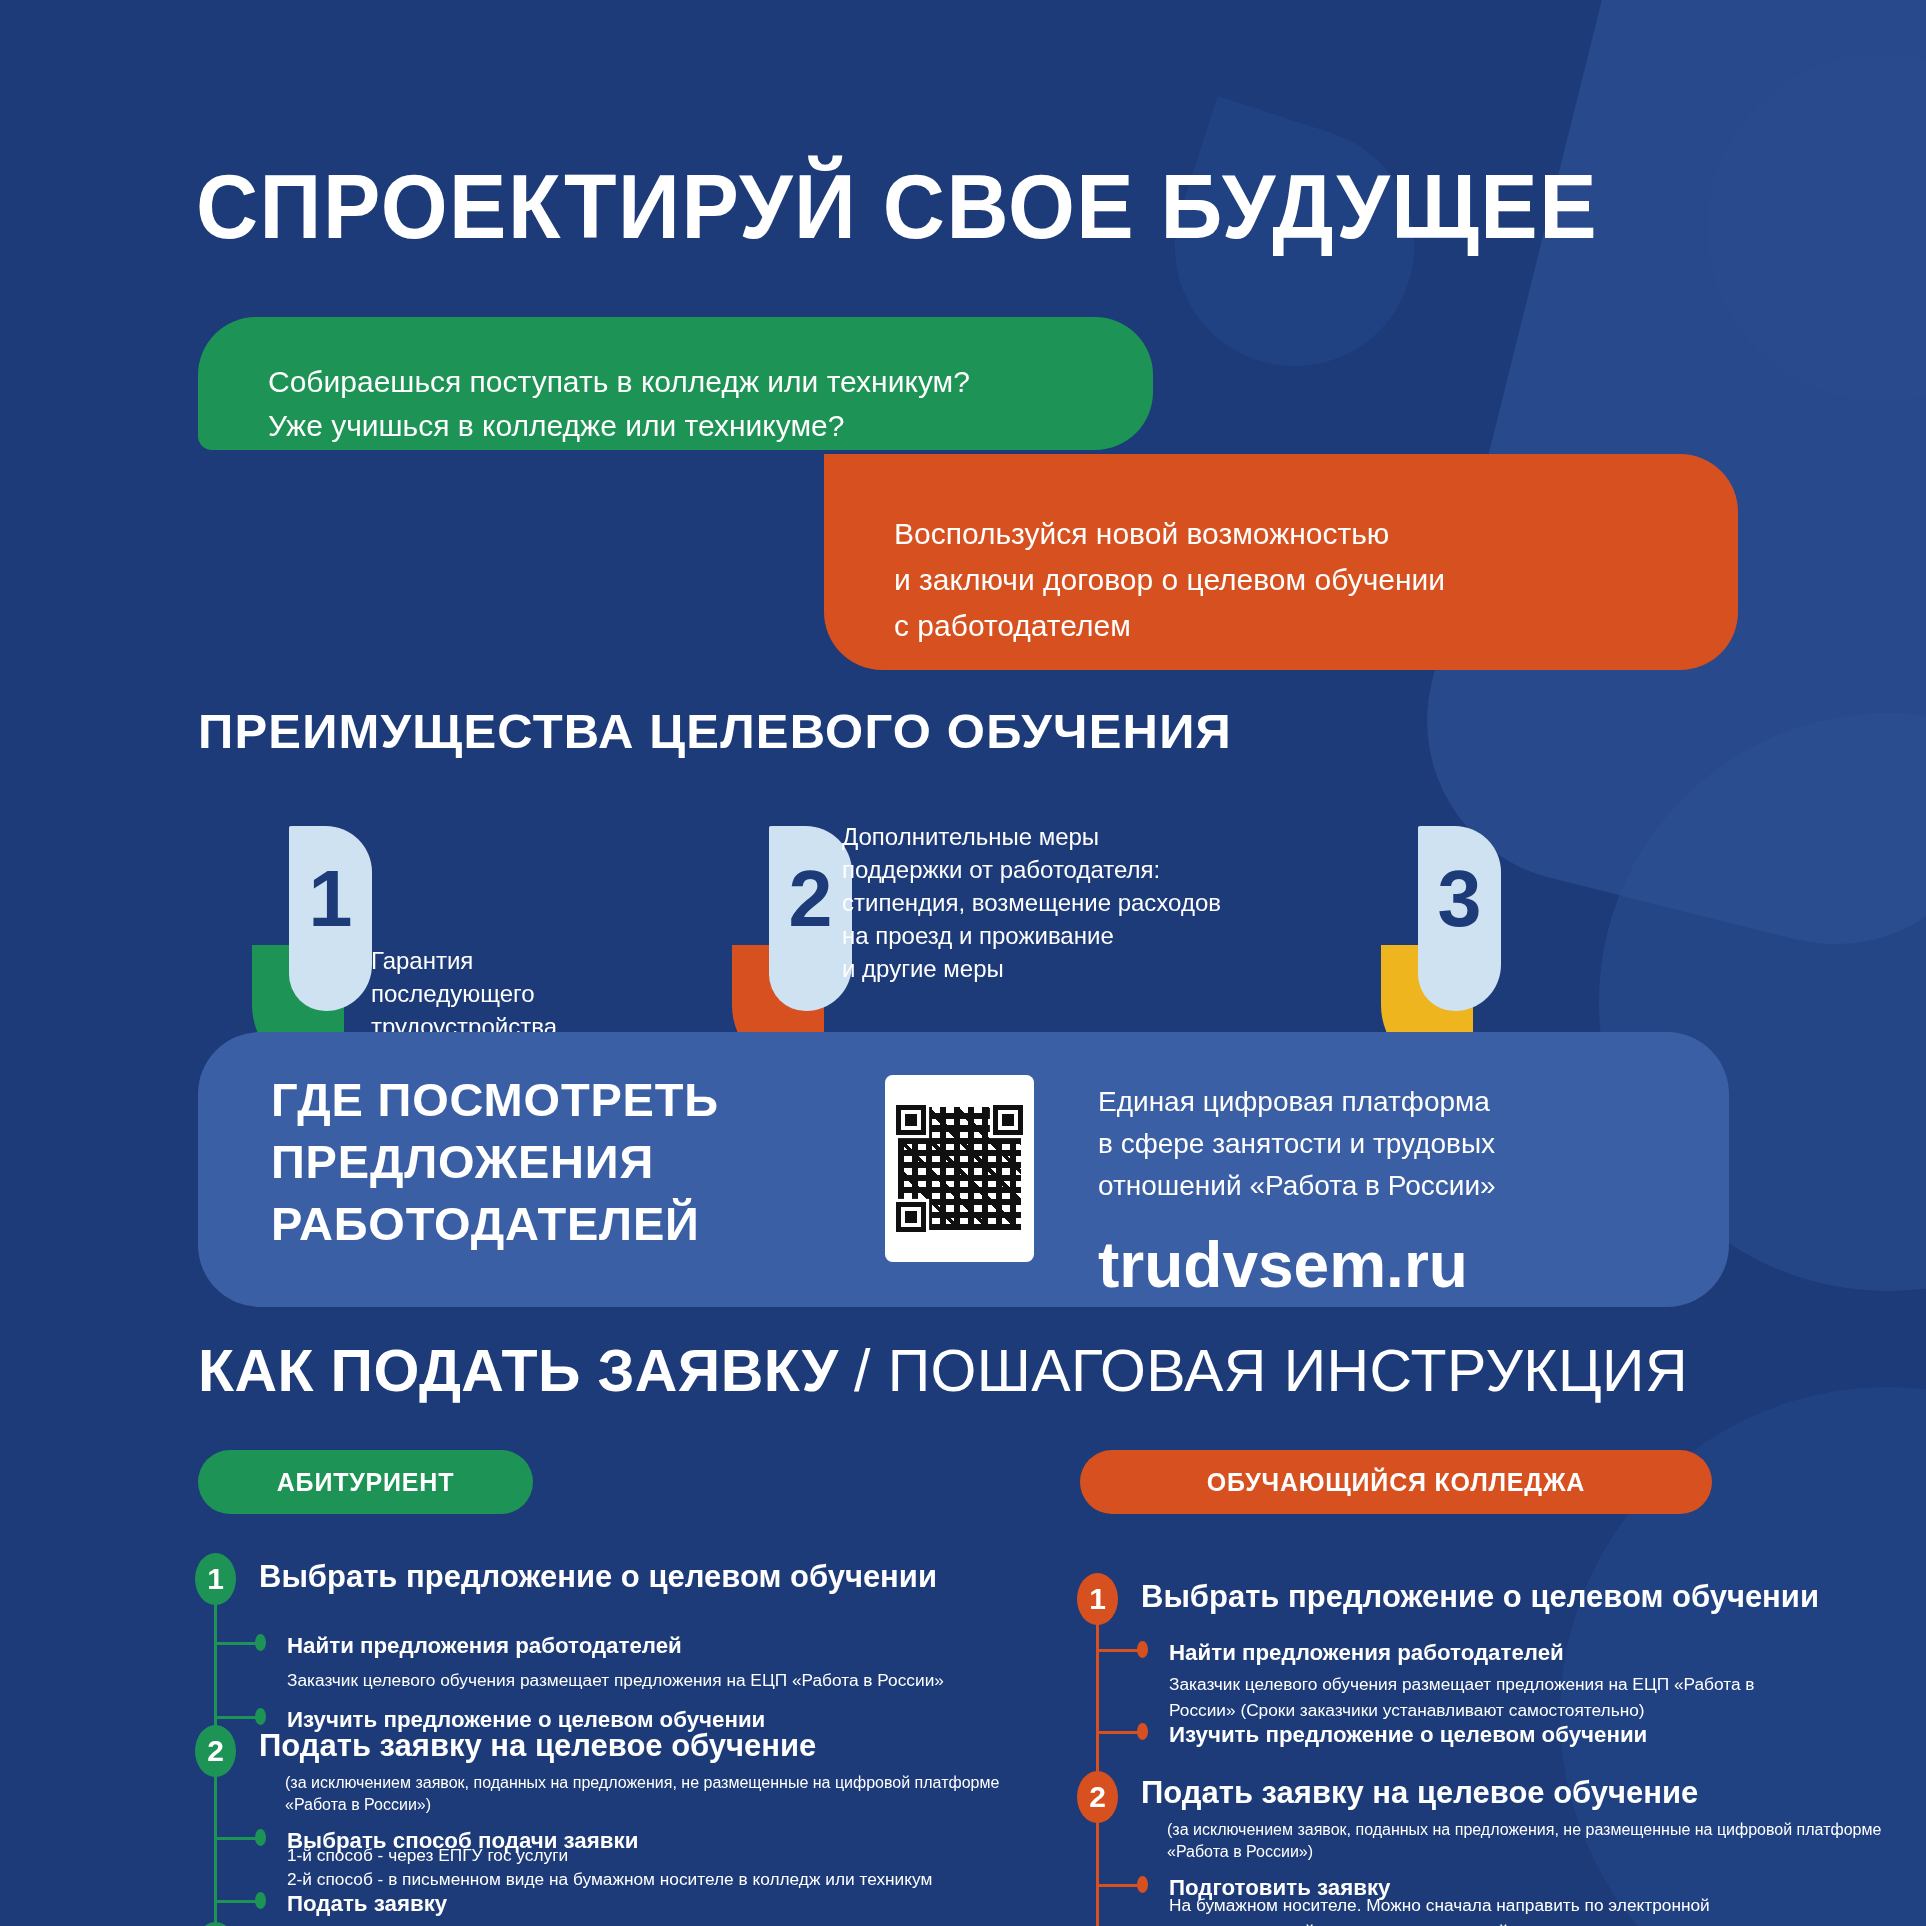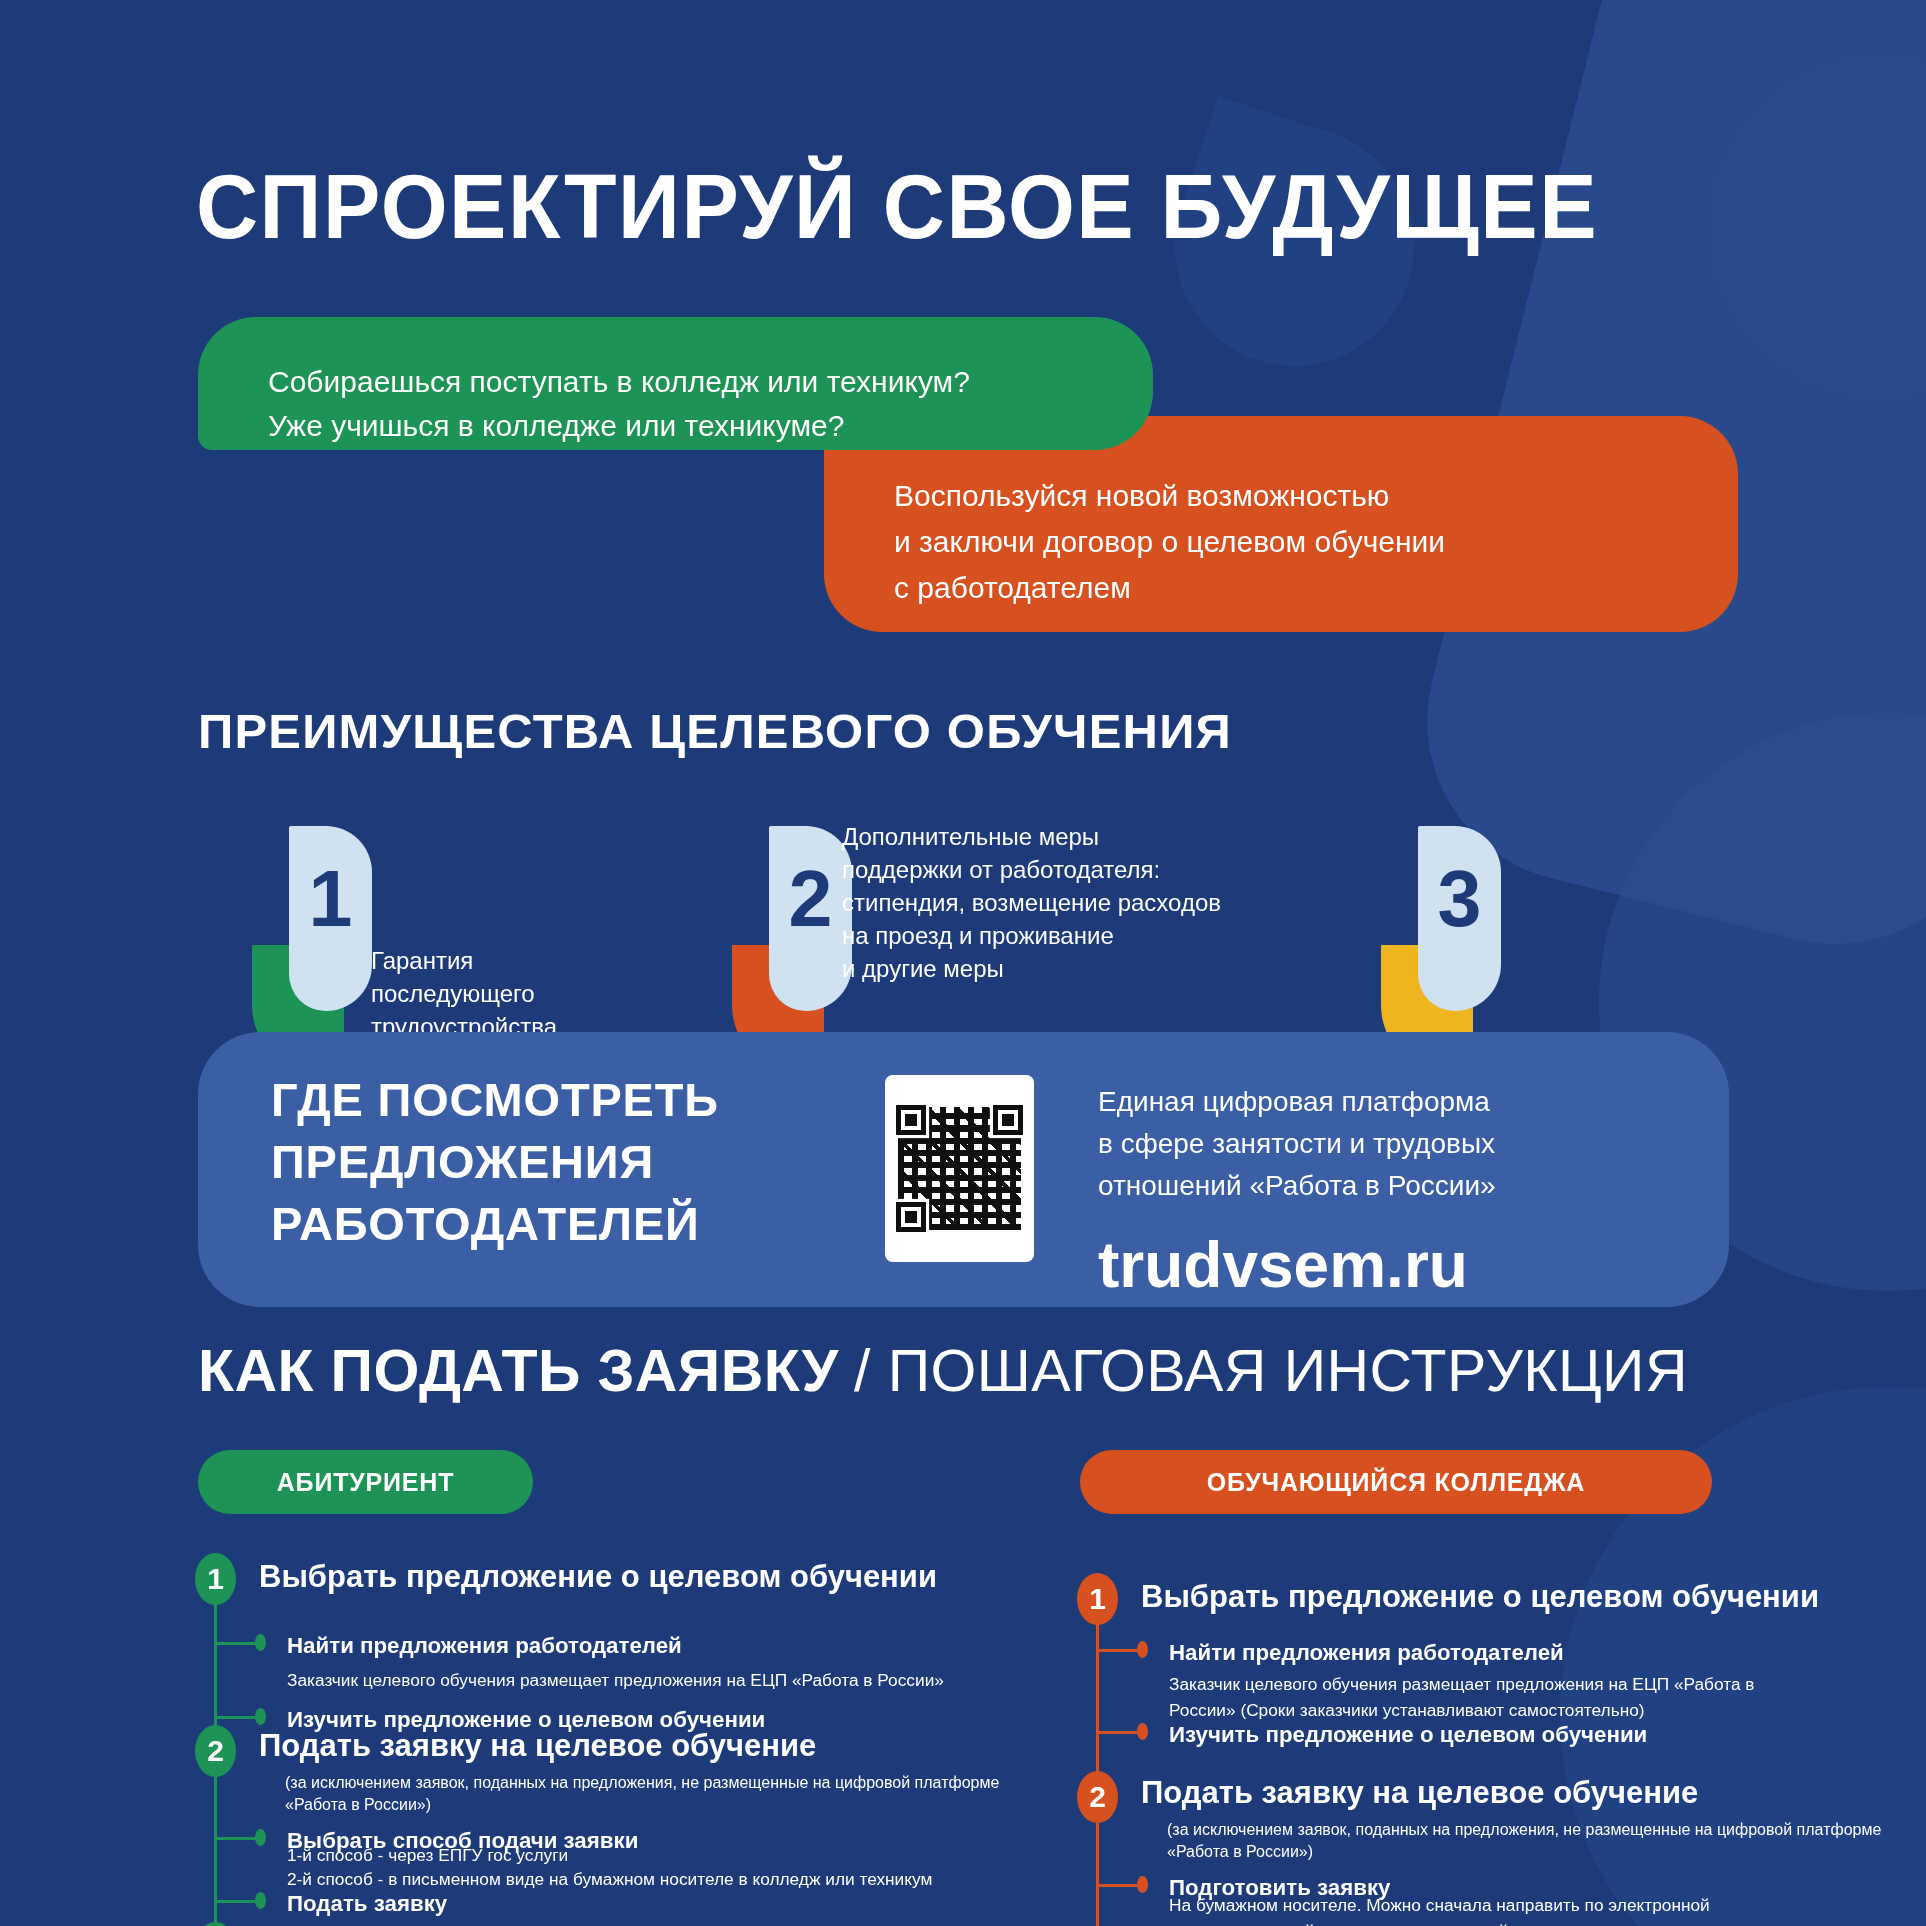--- a/index.html
+++ b/index.html
@@ -18,21 +18,21 @@
             border-radius:0 119px 119px 119px;transform:rotate(18deg);}
 
   .page-title{position:absolute;left:196px;top:154px;margin:0;font-size:86px;font-weight:800;
               letter-spacing:1.5px;transform:scaleY(1.06);transform-origin:left top;}
 
   
   .bubble{position:absolute;box-sizing:border-box;}
   .bubble p{margin:8px;font-size:30px;line-height:1.45;}
   .bubble-green{left:198px;top:317px;width:955px;height:133px;background:#1d9455;z-index:3;
                 border-radius:58px 58px 58px 14px;padding:35px 46px 0 62px;}
-  .bubble-orange{left:824px;top:416px;width:914px;height:216px;background:#d6511f;z-index:2;
+  .bubble-orange{left:824px;top:454px;width:914px;height:216px;background:#d6511f;z-index:2;
                  border-radius:0 58px 58px 58px;padding:49px 48px 0 62px;}
   .bubble-orange p{line-height:1.53;}
 
   
   .adv-heading{position:absolute;left:198px;top:703px;margin:0;font-size:49px;font-weight:800;letter-spacing:1.2px;text-align:right;}
   .adv-icon{position:absolute;width:131px;height:308px;}
   .petal-light{position:absolute;left:37px;top:0;width:83px;height:185px;background:#cfe2f1;
                border-radius:2.3px 58px 58px 46px;}
   .petal-accent{position:absolute;left:0;top:119px;width:92px;height:129px;
                 border-radius:0 54px 0 69px;}

